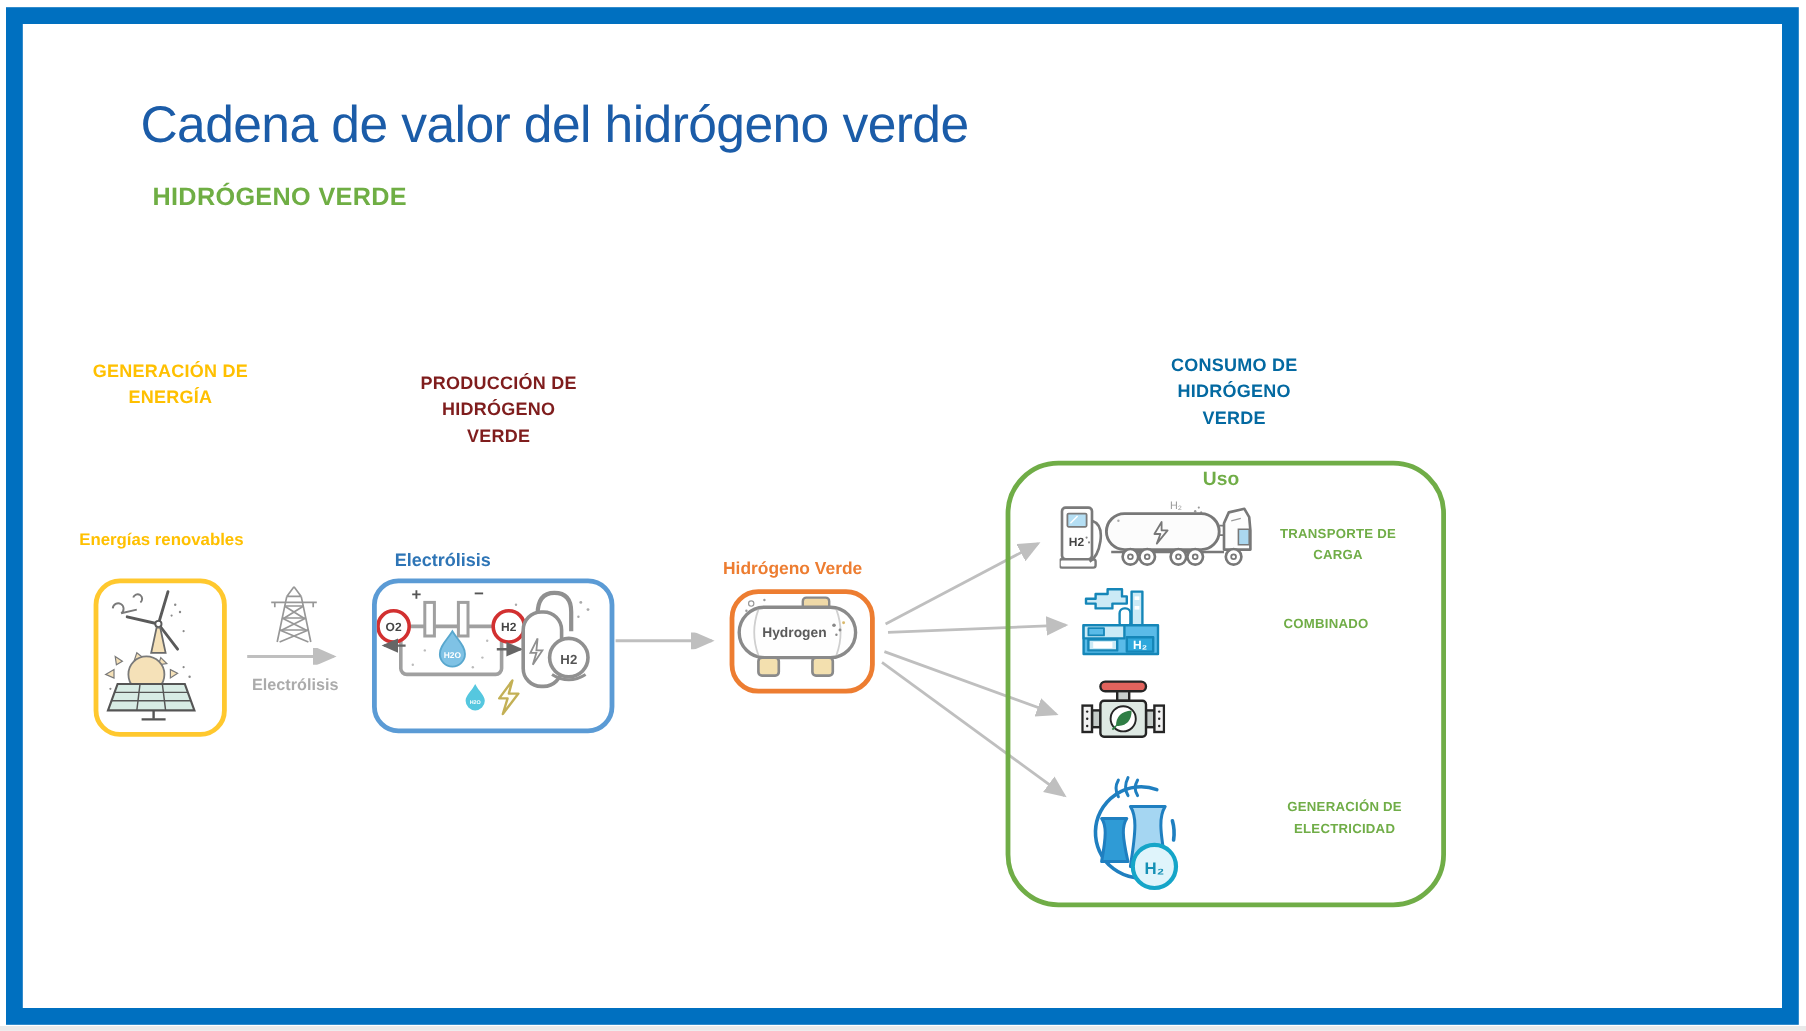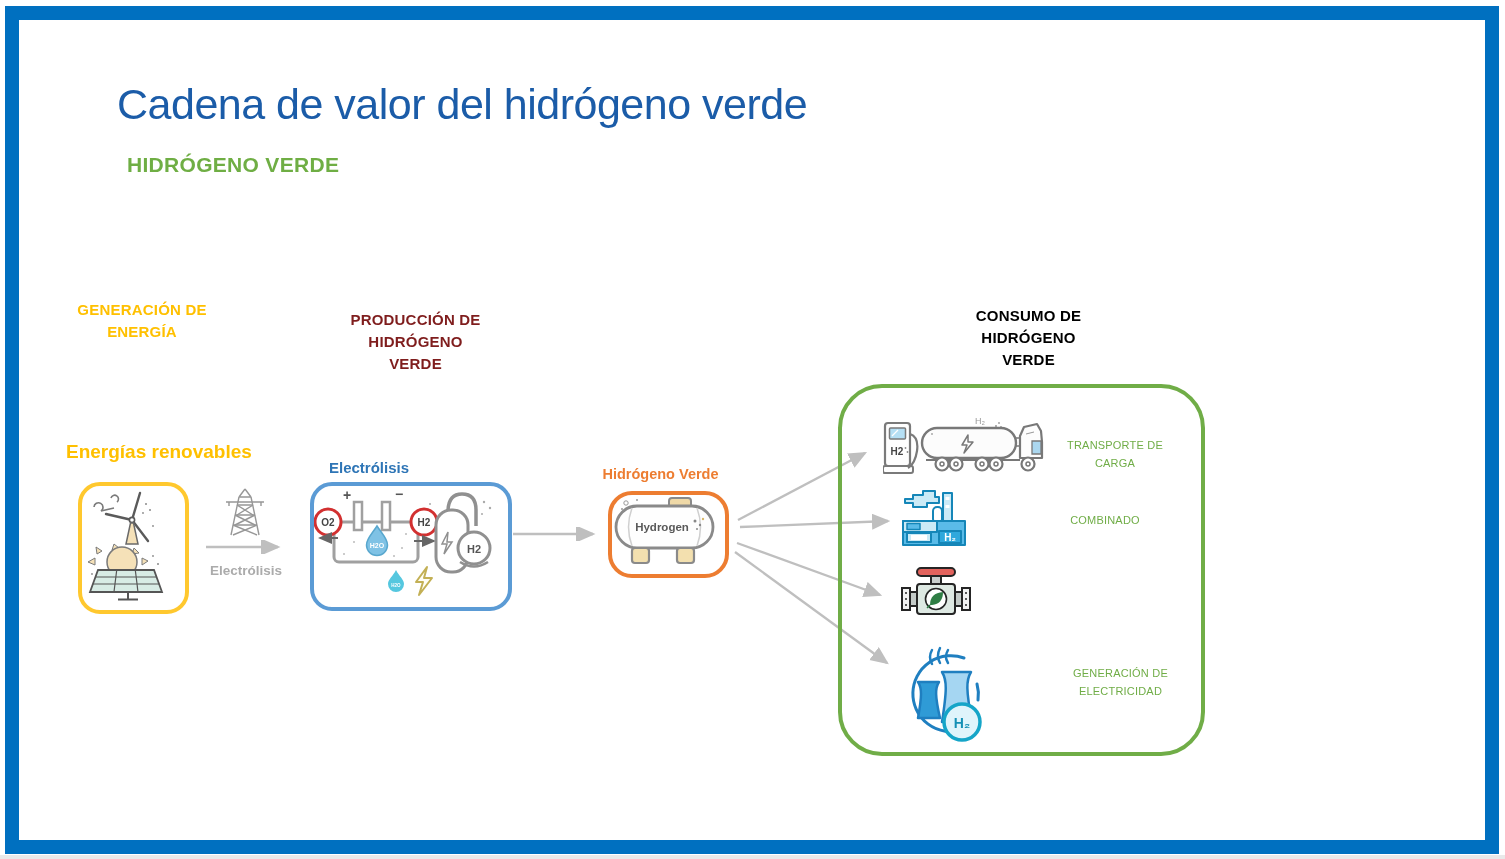--- a/index.html
+++ b/index.html
@@ -5,31 +5,31 @@
   html,body{margin:0;padding:0;background:#E9E9E9;}
   .slide{position:relative;width:1505px;height:855px;background:#ffffff;overflow:hidden;
          font-family:"Liberation Sans",sans-serif;}
   .abs{position:absolute;}
   .frame{position:absolute;left:5px;top:6px;right:6px;bottom:1px;border:14px solid #0070C0;}
   .title{left:117px;top:80px;font-size:43px;font-weight:normal;color:#1B5CA8;letter-spacing:-0.5px;}
   .subtitle{left:127px;top:153px;font-size:21px;font-weight:bold;color:#6FAE44;letter-spacing:0.3px;}
   .hdr{font-weight:bold;font-size:15px;text-align:center;white-space:pre-line;line-height:1.45;letter-spacing:0.2px;}
   .hdr-gen{left:52px;top:299px;width:180px;color:#FFC000;}
   .hdr-prod{left:333px;top:309px;width:165px;color:#7f1d1d;}
-  .hdr-cons{left:941px;top:305px;width:175px;color:#000000;}
-  .lbl-renew{left:66px;top:441px;font-size:19px;font-weight:bold;color:#FFC000;}
+  .hdr-cons{left:941px;top:294px;width:175px;color:#0369a1;}
+  .lbl-renew{left:66px;top:441px;font-size:14px;font-weight:bold;color:#FFC000;}
   .box-yellow{left:78px;top:482px;width:103px;height:124px;border:4px solid #FFC82E;border-radius:22px;}
   .lbl-trans{left:198px;top:563px;width:96px;font-size:13.5px;font-weight:bold;color:#ABABAB;text-align:center;}
   .lbl-elec{left:329px;top:459px;width:135px;font-size:15px;font-weight:bold;color:#2E75B6;text-align:left;}
   .box-blue{left:310px;top:482px;width:194px;height:121px;border:4px solid #5B9BD5;border-radius:22px;}
   .lbl-h2v{left:593px;top:466px;width:135px;font-size:14.5px;font-weight:bold;color:#ED7D31;text-align:center;}
   .box-orange{left:608px;top:491px;width:113px;height:79px;border:4px solid #ED7D31;border-radius:24px;}
   .box-green{left:838px;top:384px;width:359px;height:364px;border:4px solid #70AD47;border-radius:44px;}
   .lbl-uso{left:838px;top:391px;width:359px;font-size:16px;font-weight:bold;color:#70AD47;text-align:center;}
-  .use-label{position:absolute;font-weight:normal;font-size:11px;color:#70AD47;text-align:center;
+  .use-label{position:absolute;font-weight:bold;font-size:11px;color:#70AD47;text-align:center;
              white-space:pre-line;line-height:1.6;letter-spacing:0.2px;}
   svg text{font-family:"Liberation Sans",sans-serif;}
 </style>
 </head>
 <body>
 
 <div class="slide">
 
   <svg width="0" height="0" style="position:absolute">
     <defs>
@@ -178,20 +178,21 @@
   </div>
 
   <svg class="abs" style="left:728px;top:440px" width="175" height="235">
     <line x1="10" y1="80" x2="137" y2="13" stroke="#BFBFBF" stroke-width="2.3" marker-end="url(#ah)"></line>
     <line x1="12" y1="87" x2="160" y2="81" stroke="#BFBFBF" stroke-width="2.3" marker-end="url(#ah)"></line>
     <line x1="9" y1="103" x2="152" y2="155" stroke="#BFBFBF" stroke-width="2.3" marker-end="url(#ah)"></line>
     <line x1="7" y1="112" x2="159" y2="223" stroke="#BFBFBF" stroke-width="2.3" marker-end="url(#ah)"></line>
   </svg>
 
   <div class="abs box-green"></div>
+  <div class="abs lbl-uso">Uso</div>
 
   <svg class="abs" style="left:883px;top:421px" viewBox="0 0 36 54" width="36" height="54">
     <rect x="2" y="2" width="25" height="43" rx="3" fill="#FEFEFE" stroke="#7A7A7A" stroke-width="2.2"></rect>
     <rect x="6.5" y="7" width="16" height="11" rx="1" fill="#B5DFF4" stroke="#7A7A7A" stroke-width="1.5"></rect>
     <line x1="9" y1="15" x2="15" y2="9" stroke="#fff" stroke-width="1.2"></line>
     <text x="14" y="34" font-size="10" font-weight="bold" fill="#444" text-anchor="middle">H2</text>
     <circle cx="22.5" cy="27" r="0.9" fill="#888"></circle>
       <circle cx="24.5" cy="31" r="0.9" fill="#888"></circle>
     <rect x="0" y="45" width="30" height="7" rx="2" fill="#FEFEFE" stroke="#7A7A7A" stroke-width="2"></rect>
     <path d="M27 13 q9 3 7 17 q-2 13 -9 17" fill="none" stroke="#7A7A7A" stroke-width="2.2"></path>

